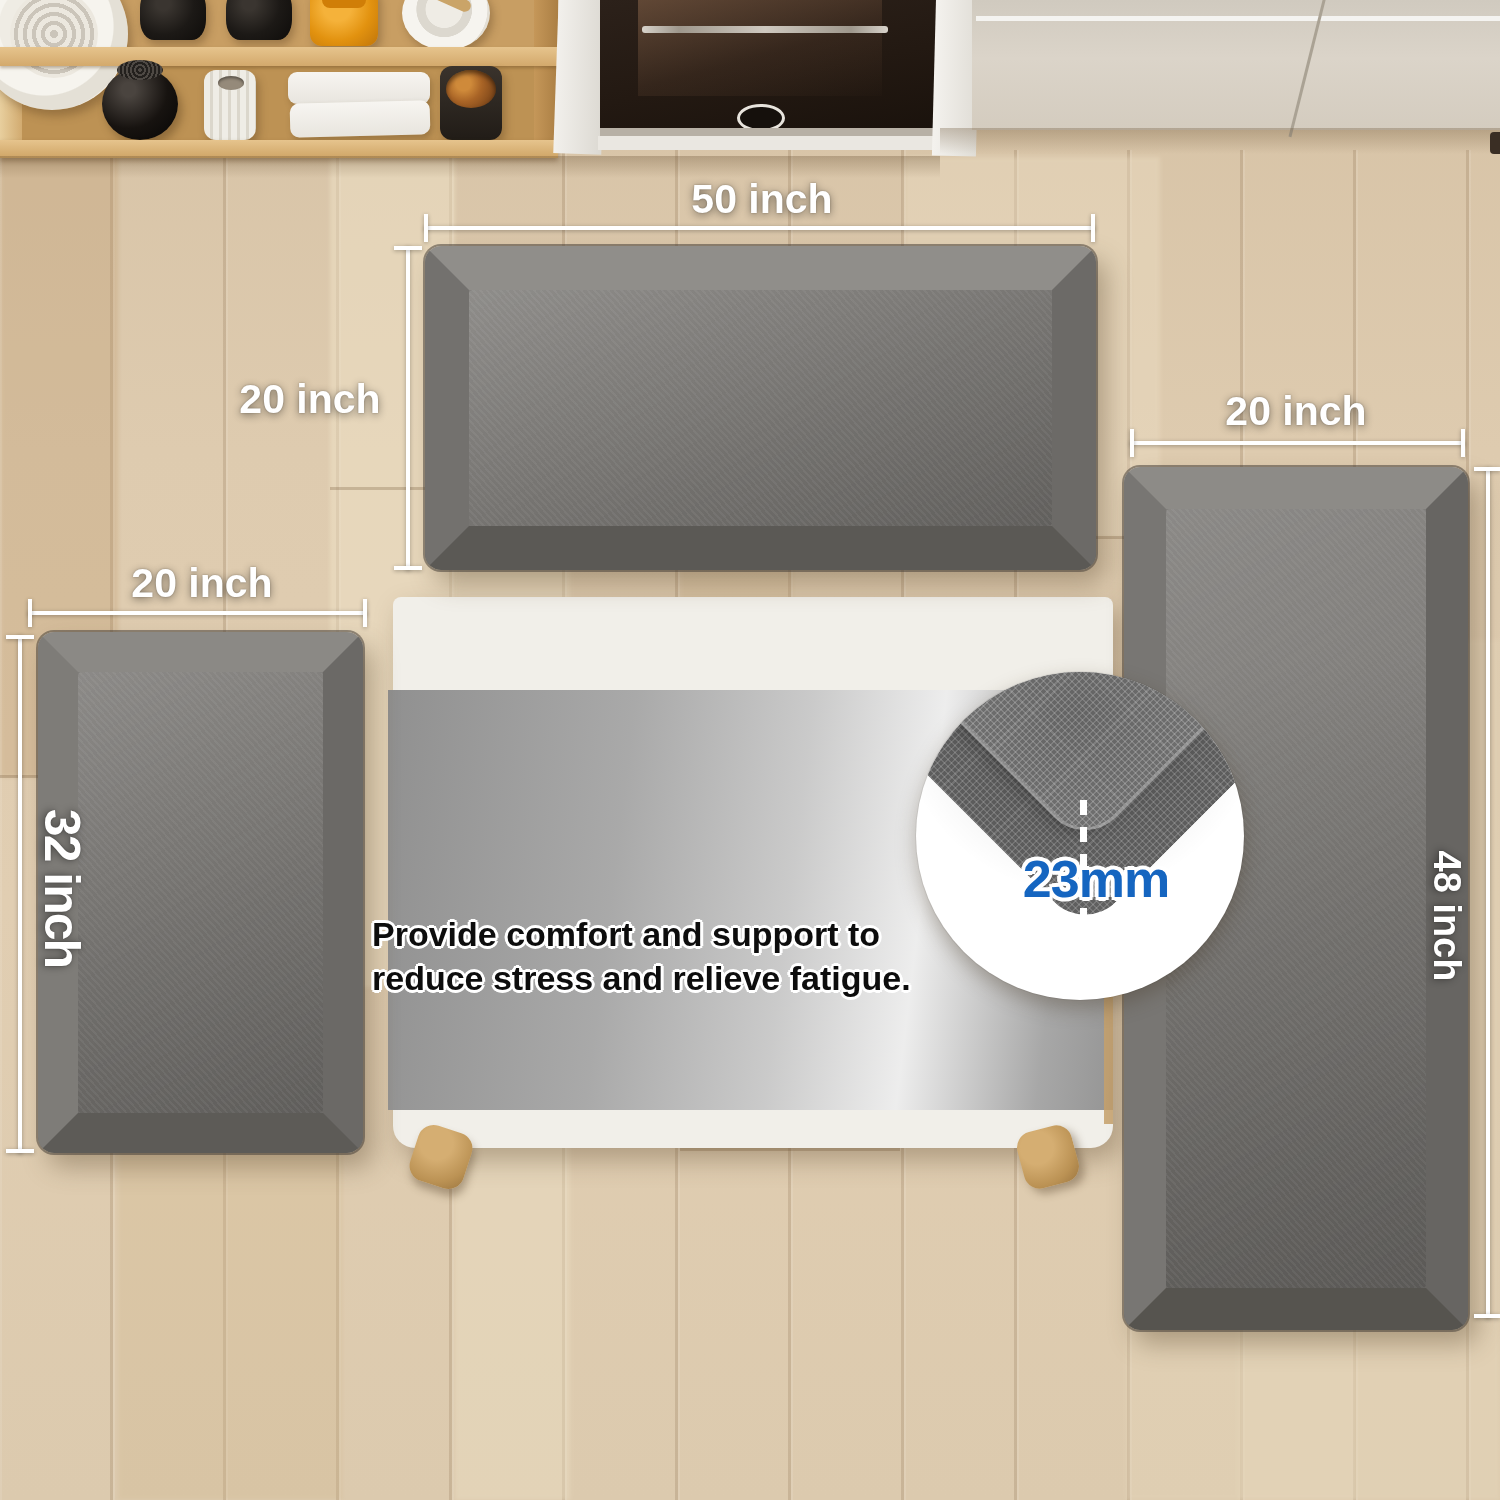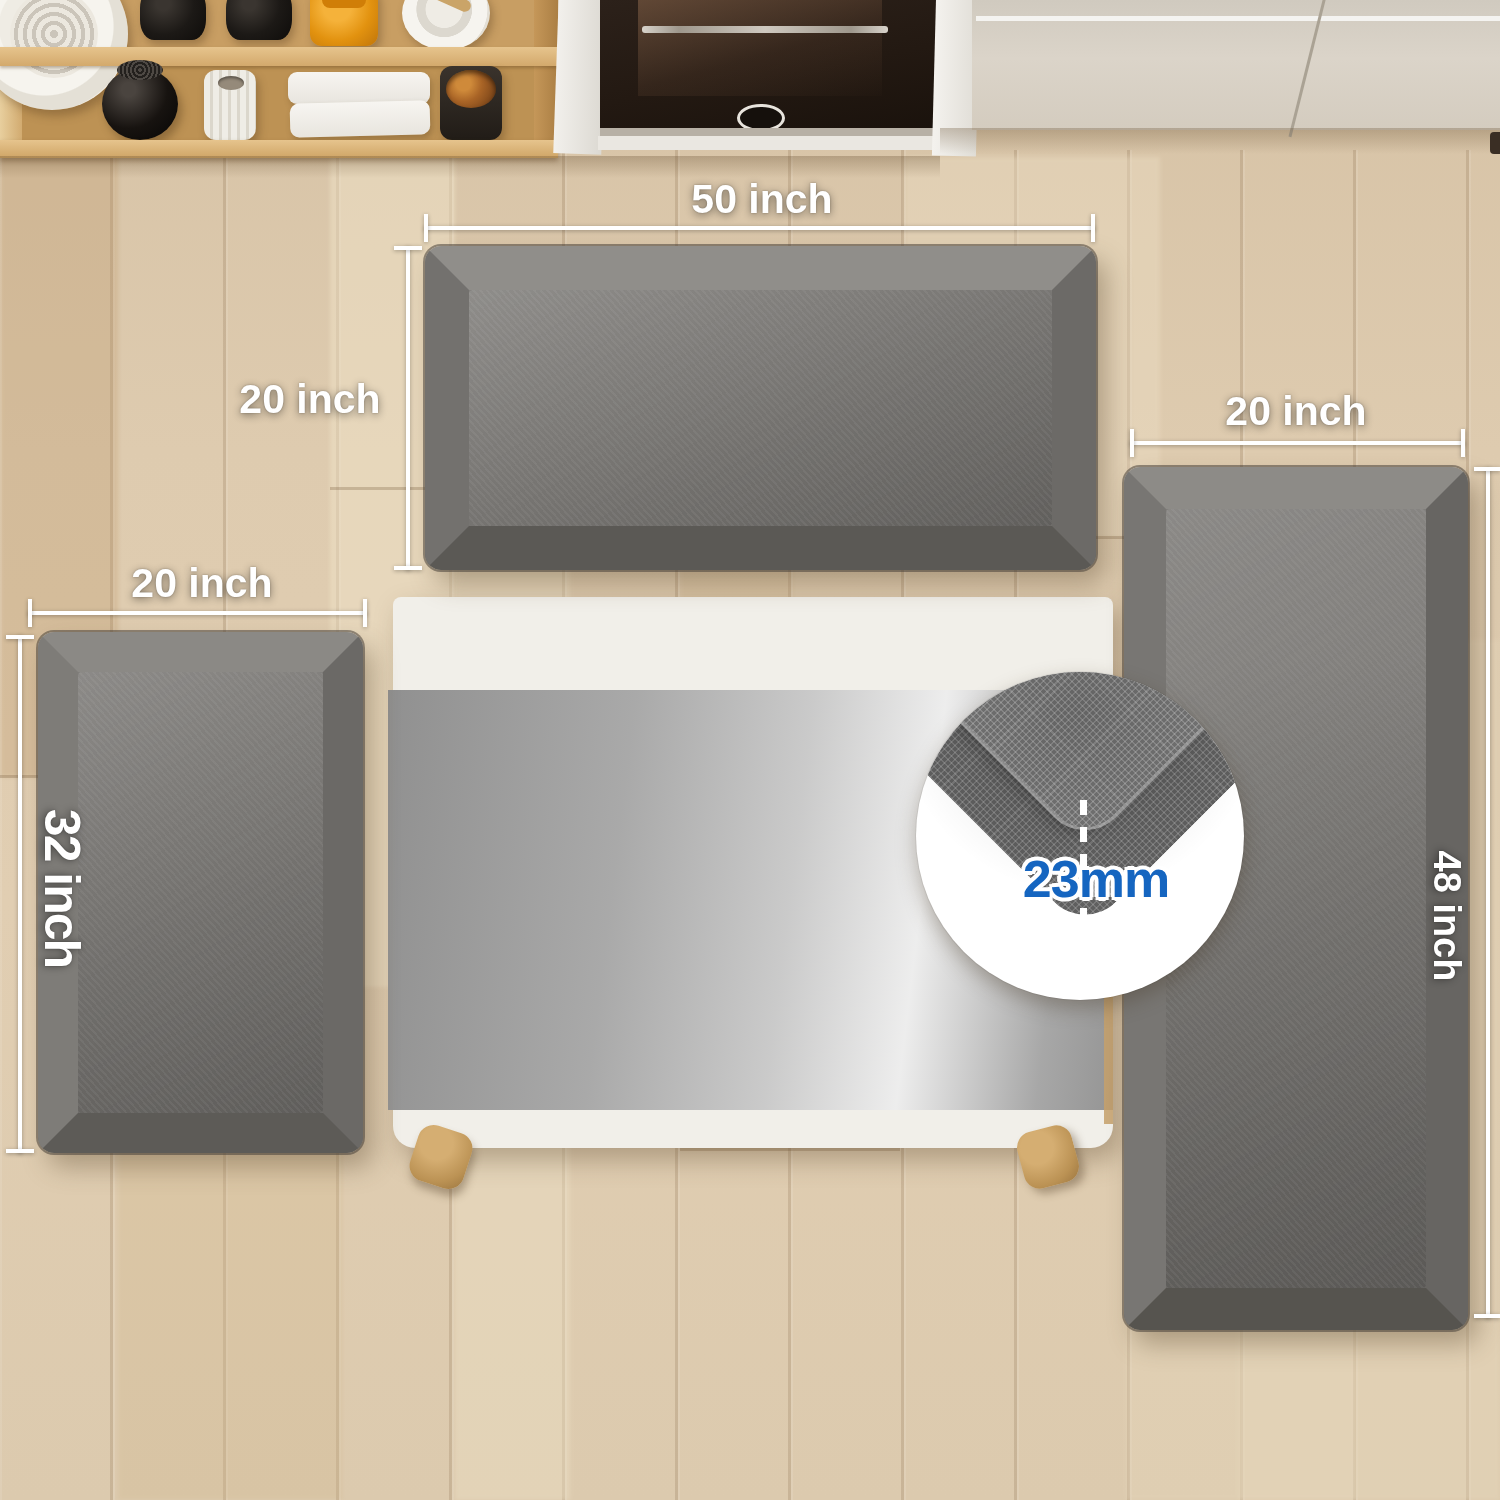--- a/index.html
+++ b/index.html
@@ -231,20 +231,22 @@
       <div class="surf"></div>
     </div>
   <div class="abs mat mat-left">
       <div class="surf"></div>
     </div>
   <div class="abs mat mat-right">
       <div class="surf"></div>
     </div>
 
   <div class="abs subline">
+    <div>Provide comfort and support to</div>
+    <div>reduce stress and relieve fatigue.</div>
   </div>
 
   <div class="abs mline" style="left:424px;top:226px;width:671px;height:4px;"></div>
   <div class="abs mline" style="left:424px;top:214px;width:4px;height:28px;"></div>
   <div class="abs mline" style="left:1091px;top:214px;width:4px;height:28px;"></div>
   <div class="abs dim-label" style="left:762px;top:199px;">50 inch</div>
 
   <div class="abs mline" style="left:406px;top:246px;width:4px;height:324px;"></div>
   <div class="abs mline" style="left:394px;top:246px;width:28px;height:4px;"></div>
   <div class="abs mline" style="left:394px;top:566px;width:28px;height:4px;"></div>

